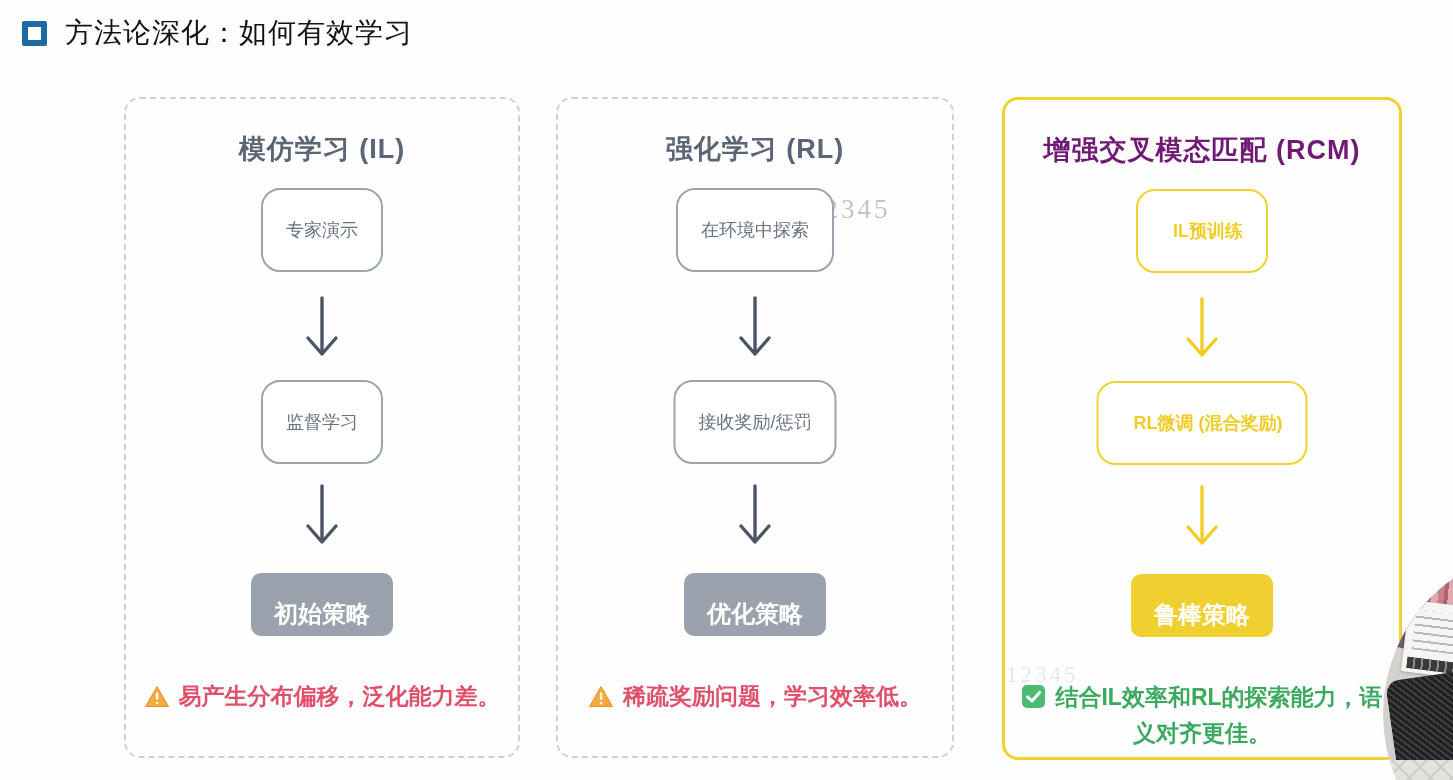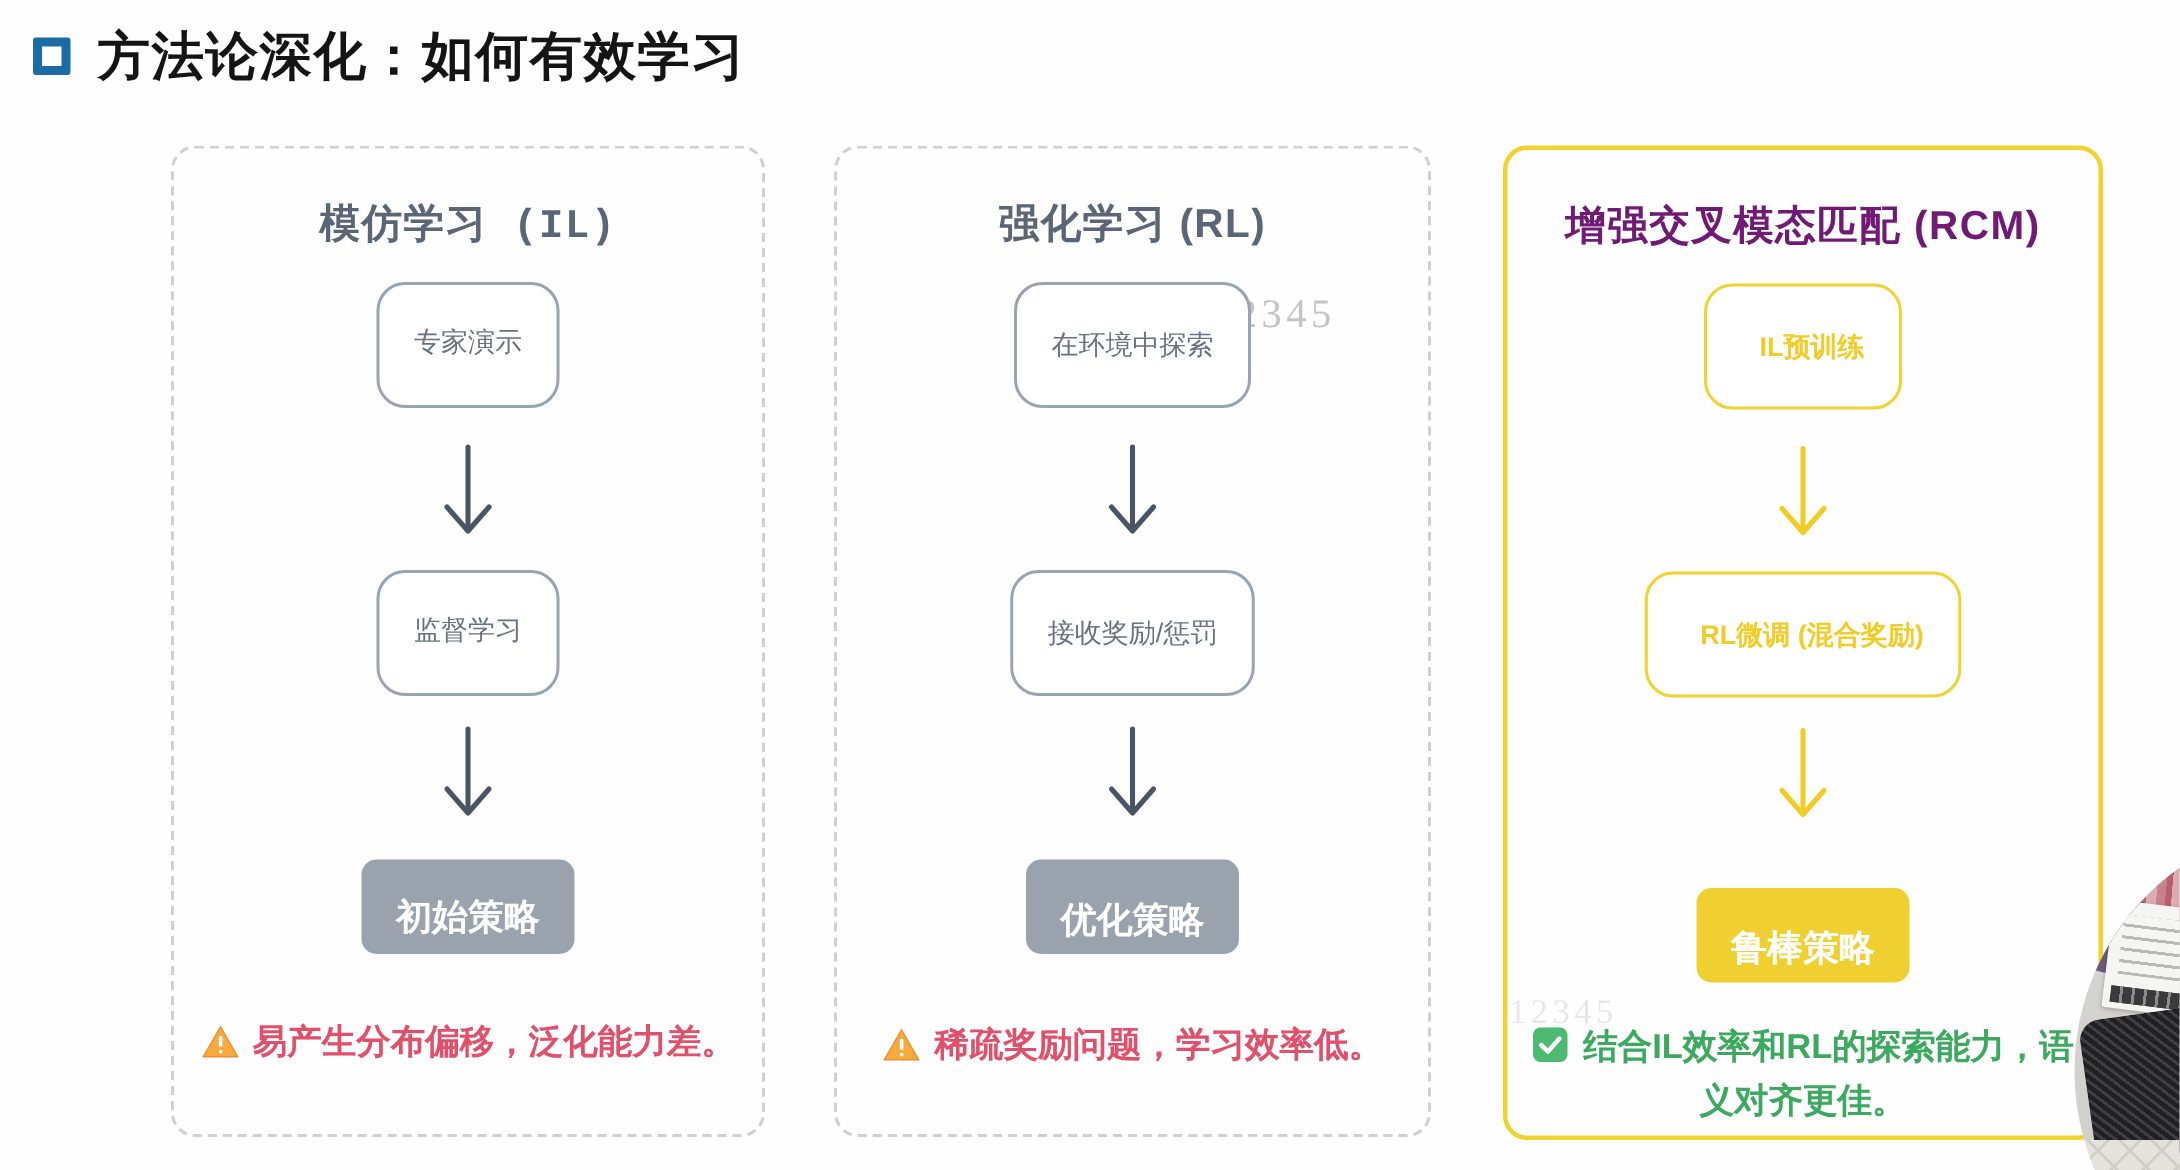--- a/index.html
+++ b/index.html
@@ -4,46 +4,46 @@
 <style>
   html,body{margin:0;padding:0;}
   body{
     width:1453px;height:780px;position:relative;overflow:hidden;
     background:#fefefe;
     font-family:"Liberation Sans","DejaVu Sans",sans-serif;
   }
   
   .header{position:absolute;left:22px;top:14px;display:flex;align-items:center;}
   .bullet{width:13px;height:13px;border:6px solid #1C6BA5;border-radius:2px;background:#fff;margin-right:18px;}
-  .page-title{font-size:35px;font-weight:700;color:#141414;letter-spacing:1px;}
+  .page-title{font-size:28px;font-weight:400;color:#141414;letter-spacing:1px;}
   
   .panel{position:absolute;top:97px;height:657px;border-radius:16px;background:transparent;}
   .panel.dashed{border:2px dashed #cfcfd4;}
   .panel.solid{border:3px solid #F2D22E;}
-  #panel-il {left:114px;width:392px;font-family:Liberation Mono, monospace;}
+  #panel-il {left:124px;width:392px;}
   #panel-rl {left:556px;width:394px;}
   #panel-rcm{left:1002px;width:394px;}
   .panel-title{position:absolute;top:32px;left:0;right:0;text-align:center;
     font-size:27px;font-weight:700;color:#5B6576;letter-spacing:1px;white-space:nowrap;}
   .rcm .panel-title{color:#701a75;}
   .step{position:absolute;left:50%;transform:translateX(-50%);
     height:80px;line-height:80px;padding:0 23px;border:2px solid #9AA3B1;border-radius:19px;
     font-size:18px;color:#69727f;white-space:nowrap;background:#fff;}
   .rcm .step{border-color:#F2D22E;color:#F2CC26;font-weight:700;padding-left:35px;}
   .step.s1{top:89px;}
   .step.s2{top:281px;}
   .arrow{position:absolute;left:50%;transform:translateX(-50%);width:44px;height:70px;}
   .arrow.a1{top:197px;}
   .arrow.a2{top:385px;}
   .arrow line,.arrow polyline{stroke:#4A5464;stroke-width:3.4;fill:none;stroke-linecap:round;stroke-linejoin:round;}
   .rcm .arrow line,.rcm .arrow polyline{stroke:#F2CC26;}
   .result{position:absolute;top:474px;left:50%;transform:translateX(-50%);
     height:63px;line-height:81px;padding:0 23px;border-radius:10px;
     background:#9AA2AE;color:#ffffff;font-size:24px;font-weight:700;white-space:nowrap;}
-  .rcm .result{background:#F0D030;margin-top:18px;}
+  .rcm .result{background:#F0D030;}
   .note{position:absolute;top:581px;left:0;right:0;text-align:center;
     font-size:23px;font-weight:700;line-height:32px;}
   .rcm .note{padding:0 16px;}
   .note-icon{display:inline-block;vertical-align:-4px;margin-right:9px;}
   .warning .note-text{color:#E0506B;}
   .success .note-text{color:#3BA95E;}
   
   .watermark{position:absolute;font-family:"Liberation Serif","DejaVu Serif",serif;
     letter-spacing:3px;pointer-events:none;}
   .wm1{left:808px;top:194px;font-size:27px;color:rgba(148,148,150,0.55);}

